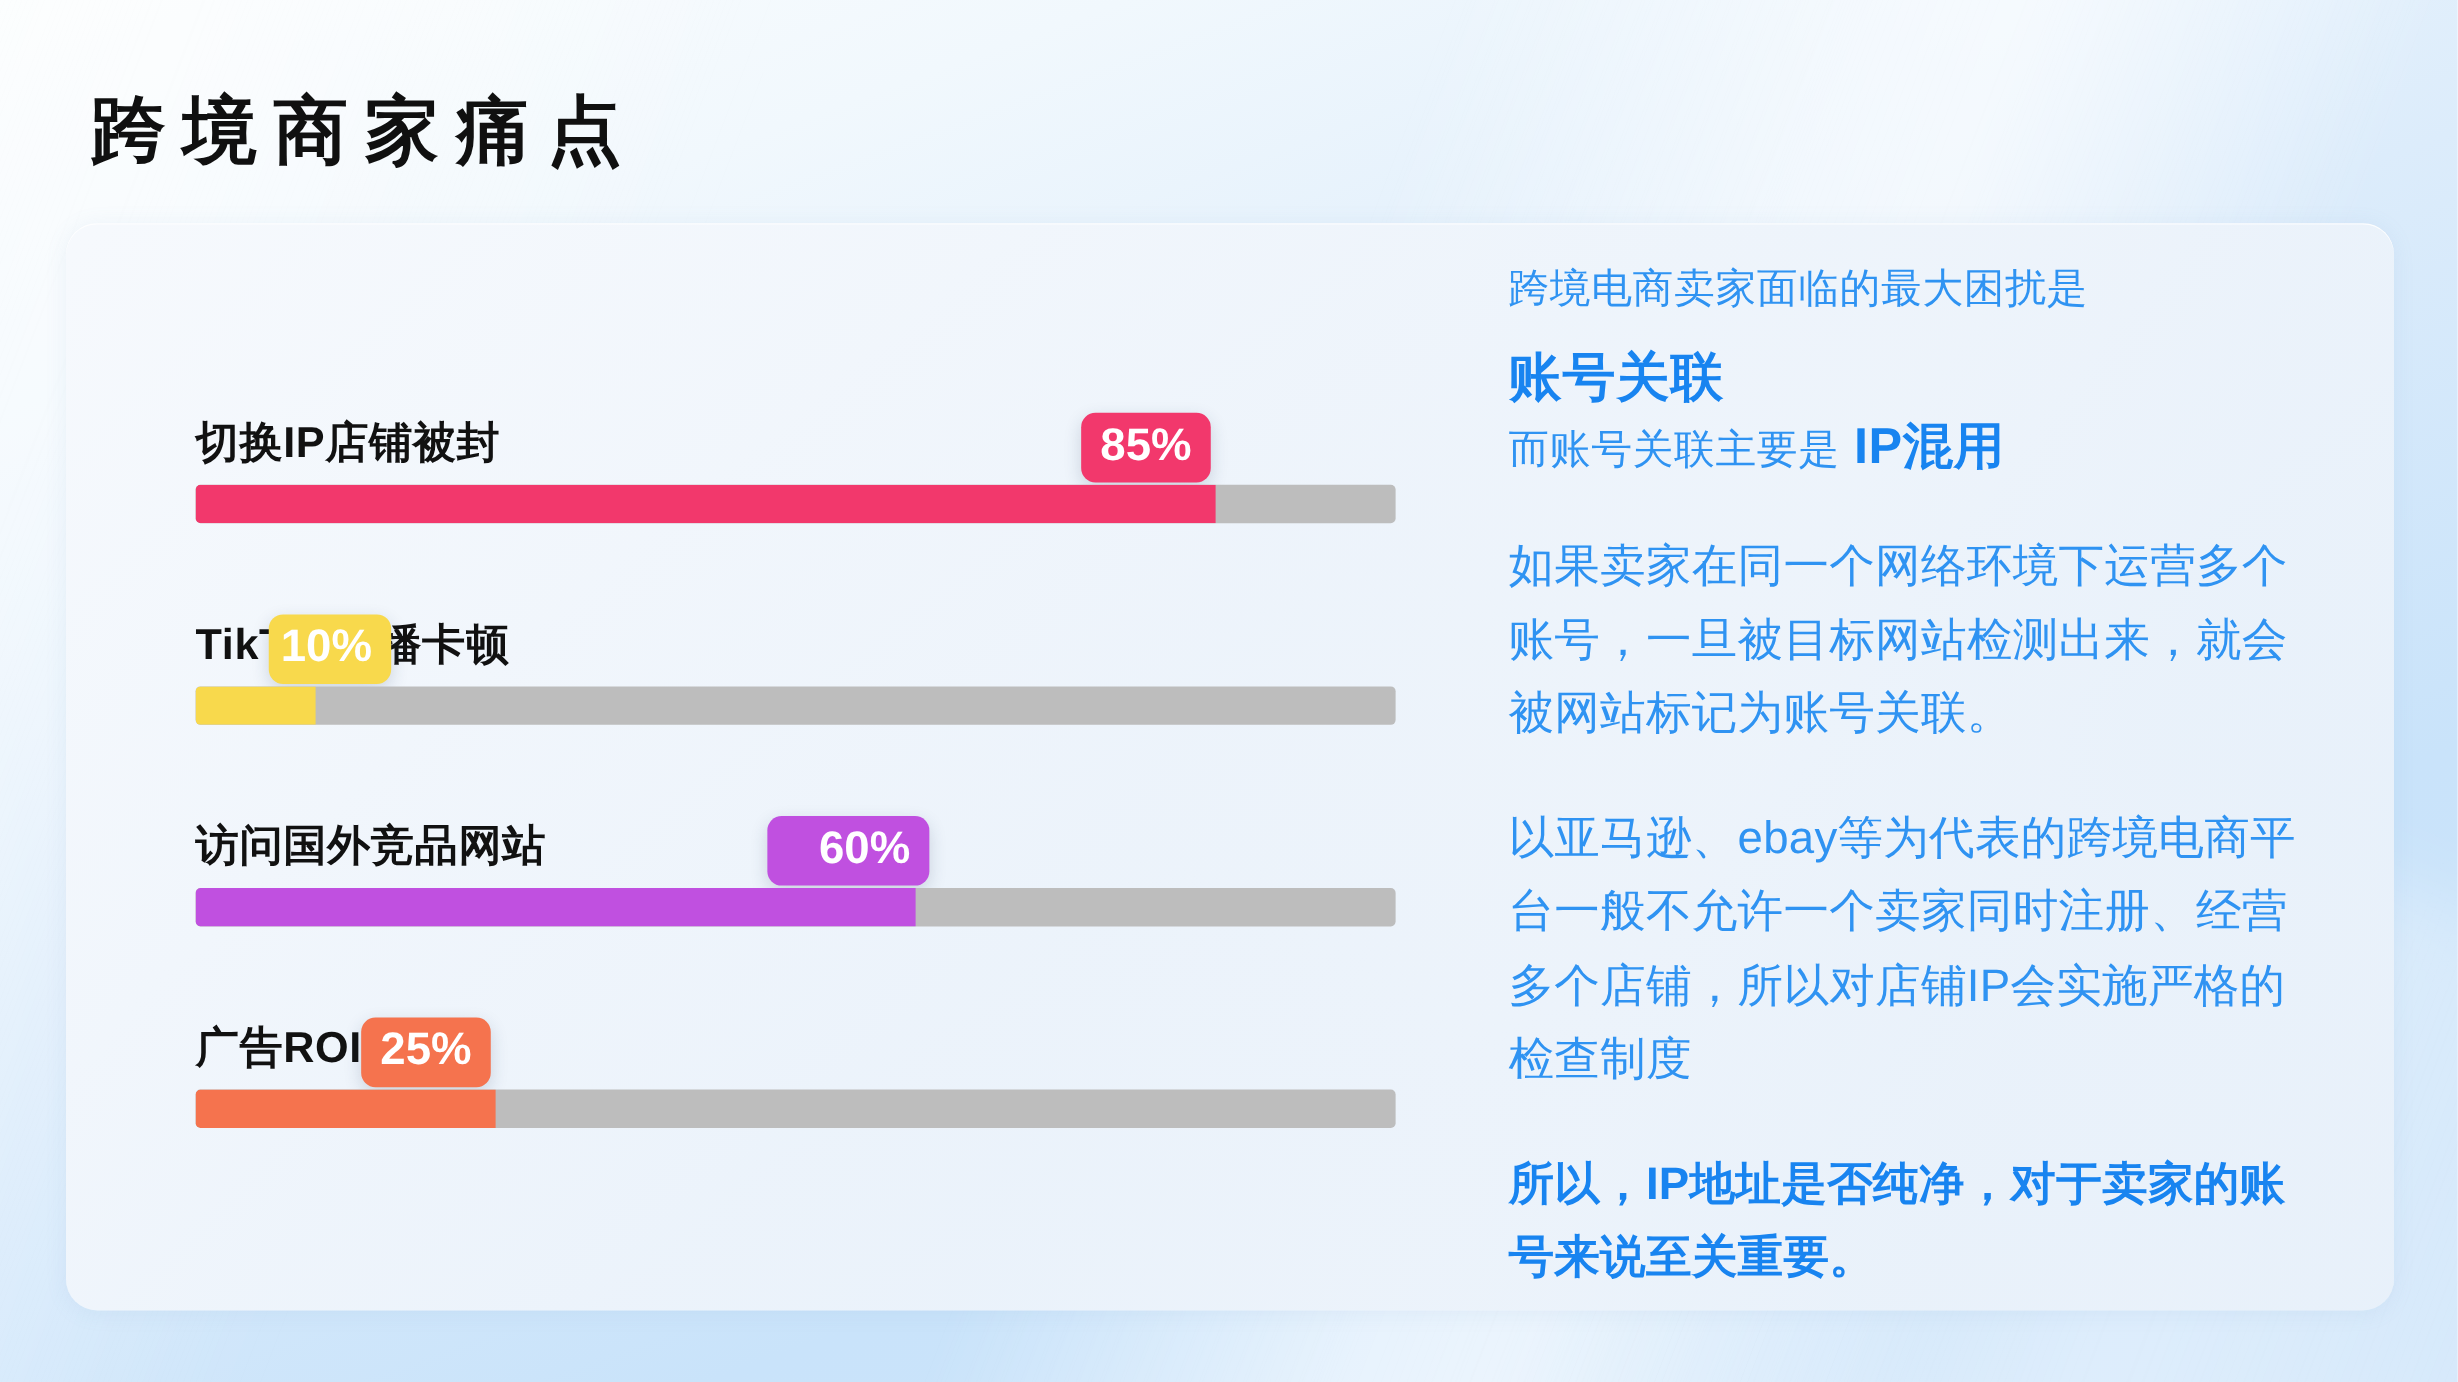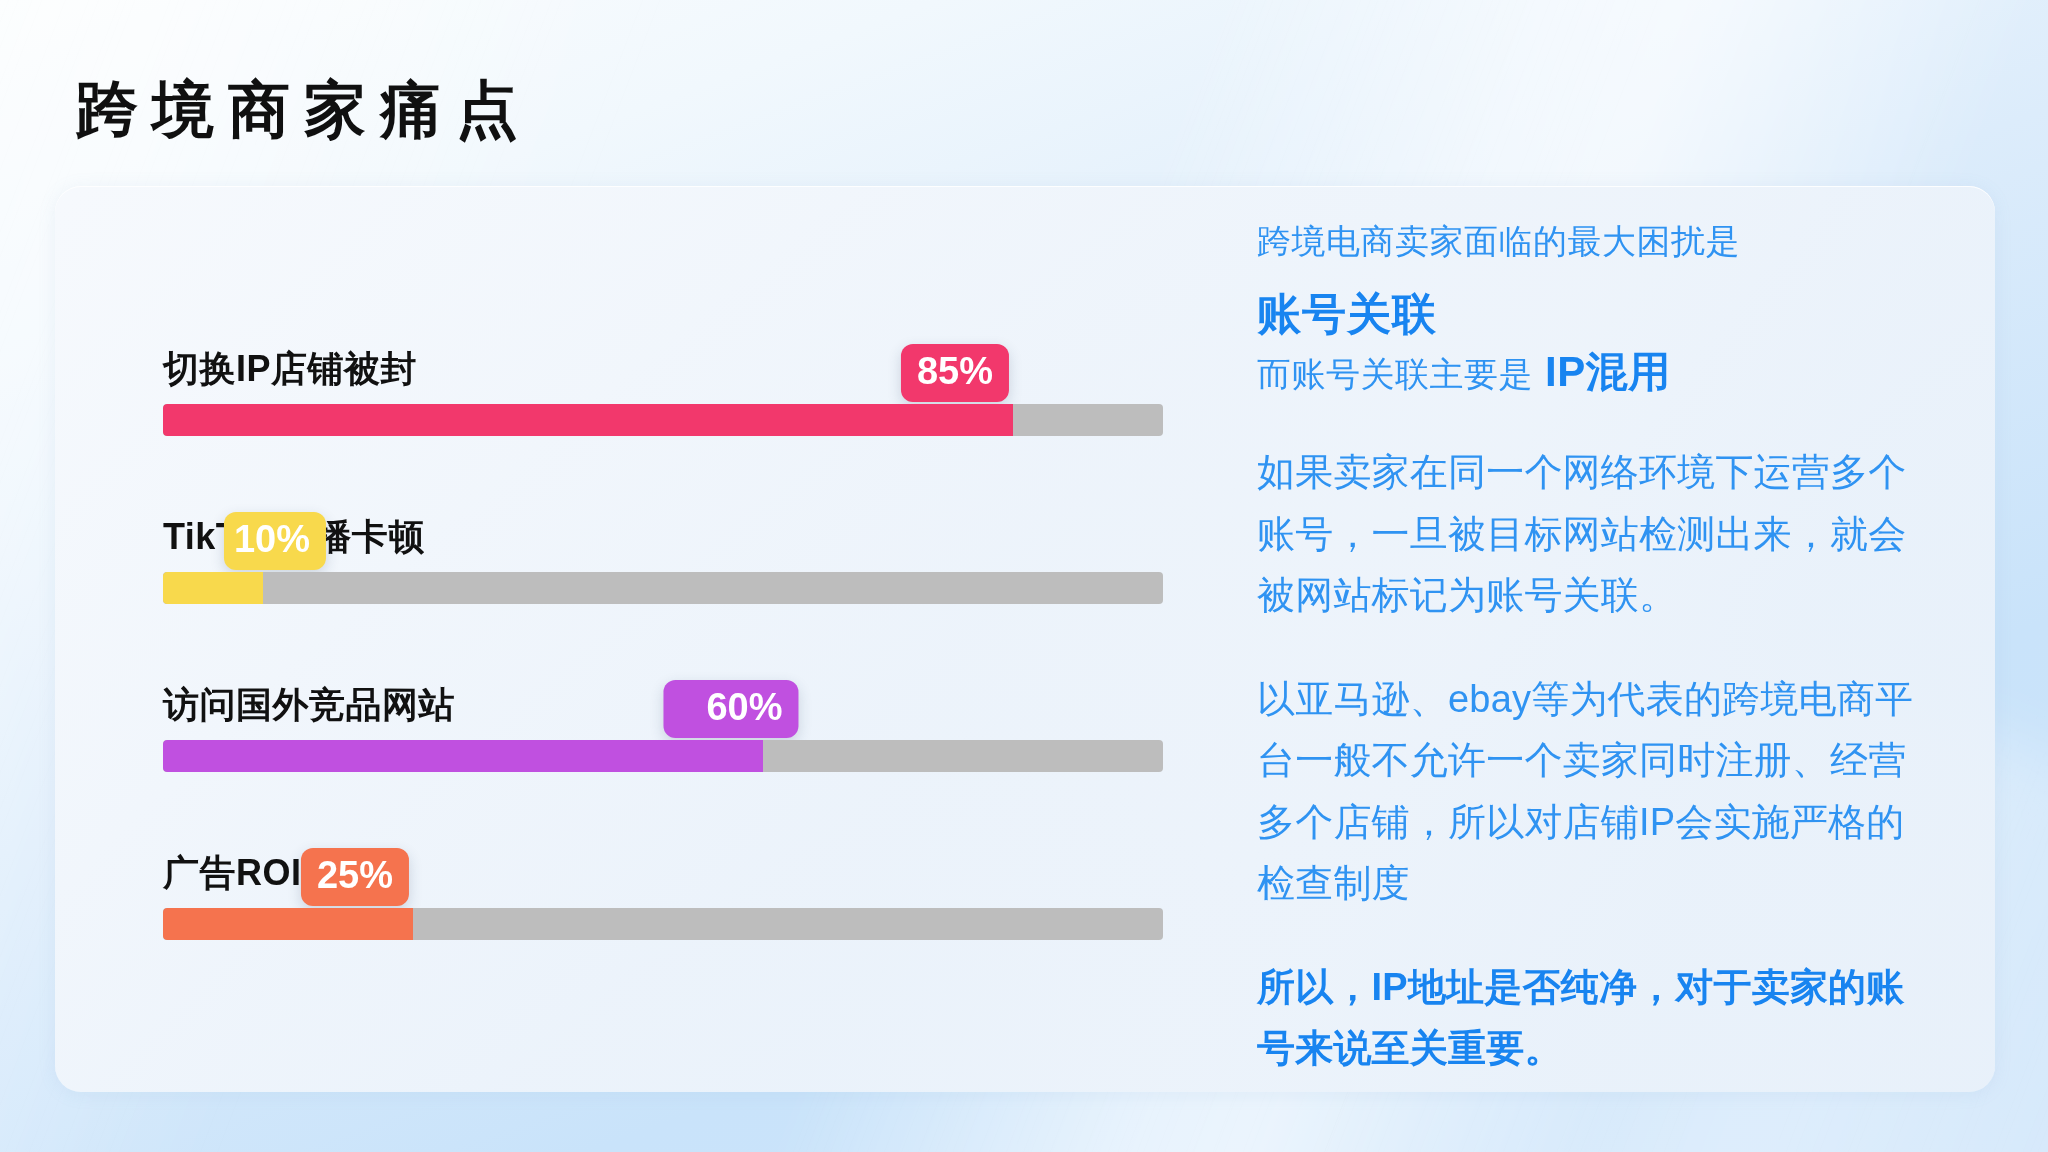--- a/index.html
+++ b/index.html
@@ -197,21 +197,21 @@
         <span class="bar-badge" style="background: rgb(248, 217, 76); left: 112px; padding-left: 10px;">10%</span>
       </div>
       <div class="bar-track" style="background: rgb(189, 189, 189);">
         <div class="bar-fill" style="width: 10%; background: rgb(248, 217, 76);"></div>
       </div>
     </div>
 
     <div class="bar-group g2">
       <div class="bar-head">
         <span class="bar-label">访问国外竞品网站</span>
-        <span class="bar-badge" style="background: rgb(192, 80, 224); left: 568px; padding-left: 43px;">60%</span>
+        <span class="bar-badge" style="background: rgb(192, 80, 224); left: 544px; padding-left: 43px;">60%</span>
       </div>
       <div class="bar-track" style="background: rgb(189, 189, 189);">
         <div class="bar-fill" style="width: 60%; background: rgb(192, 80, 224);"></div>
       </div>
     </div>
 
     <div class="bar-group g3">
       <div class="bar-head">
         <span class="bar-label">广告ROI降低</span>
         <span class="bar-badge" style="background: rgb(245, 115, 78); left: 192px;">25%</span>

